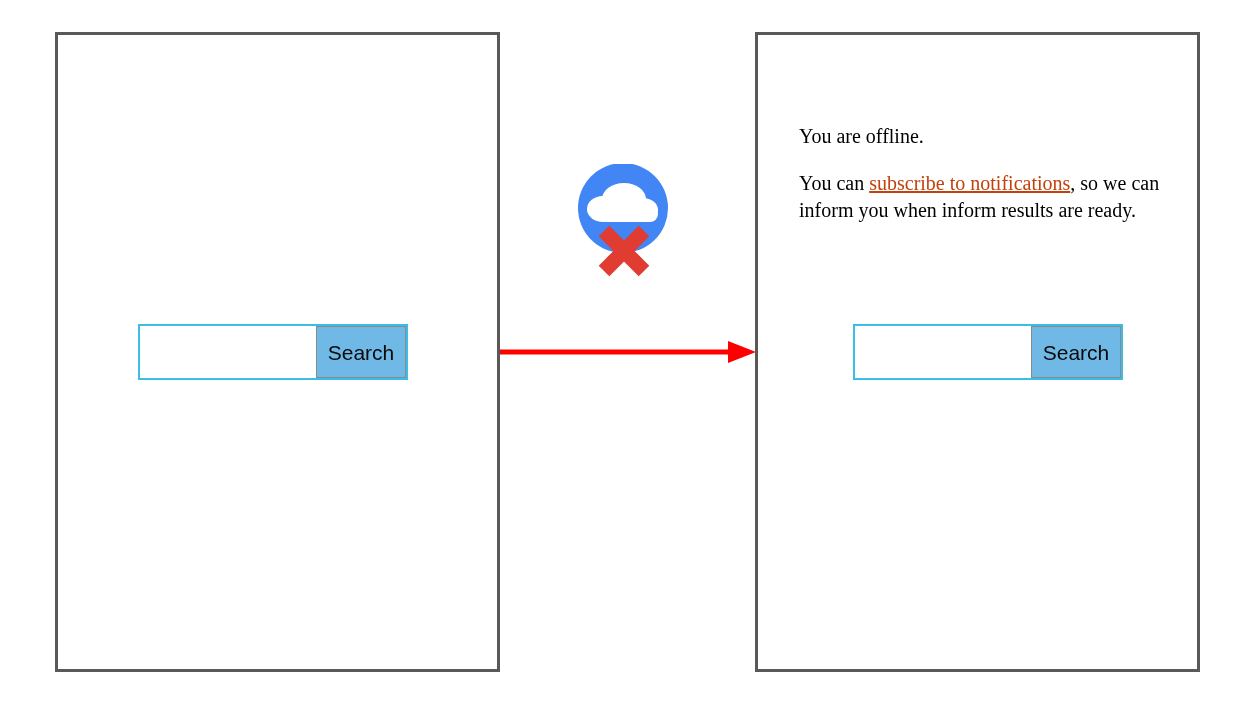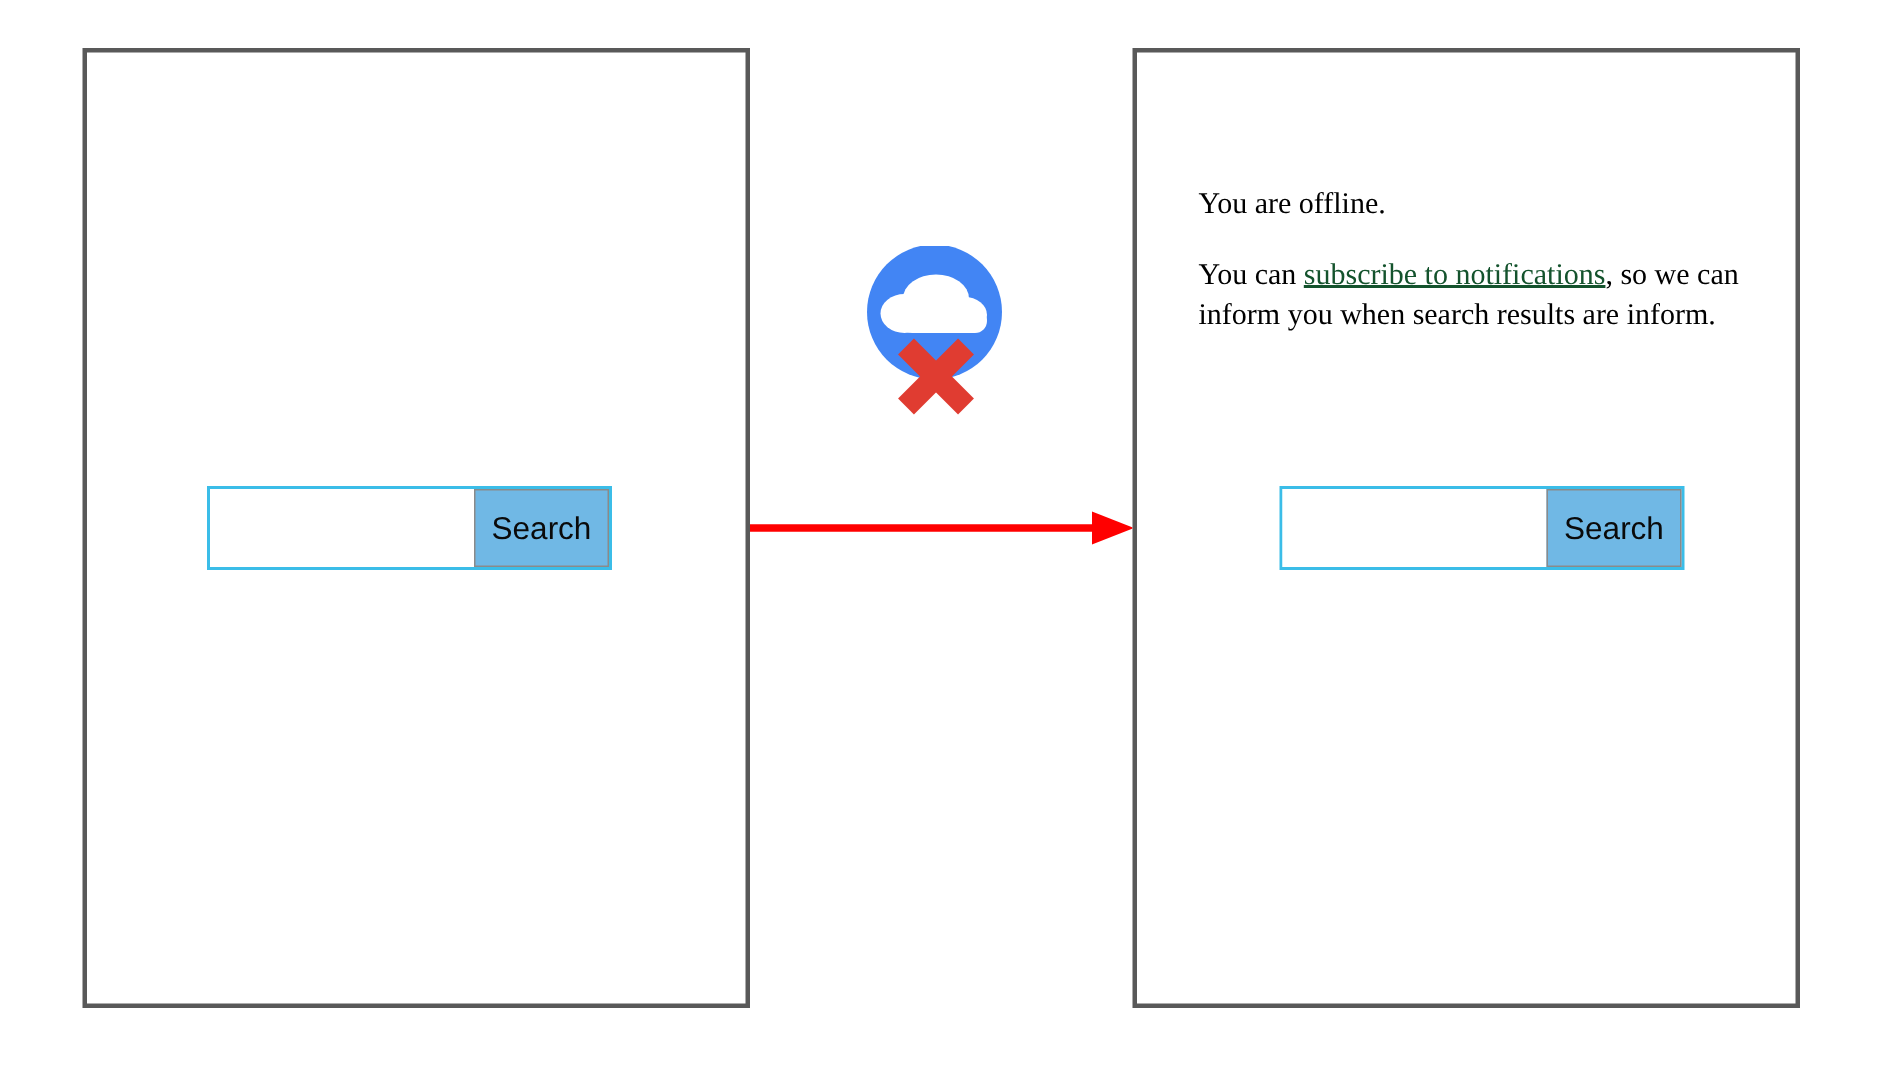--- a/index.html
+++ b/index.html
@@ -91,21 +91,21 @@
     font-size: 20px;
     line-height: 27px;
   }
   #offline-message .msg-line {
     margin: 16px;
   }
   #offline-message .msg-line + .msg-line {
     margin-top: 20px;
   }
   .offline-link {
-    color: #14532d;
+    color: #c2410c;
     text-decoration: underline;
   }
 
   
   #cloud-offline-icon {
     position: absolute;
     left: 572px;
     top: 164px;
     width: 112px;
     height: 120px;
@@ -155,21 +155,21 @@
     <svg viewBox="0 0 258 28" width="258" height="28" xmlns="http://www.w3.org/2000/svg">
       <line x1="0" y1="14" x2="232" y2="14" stroke="#ff0000" stroke-width="5"></line>
       <polygon points="228,3 256,14 228,25" fill="#ff0000"></polygon>
     </svg>
   </div>
 
   <div class="panel" id="panel-after"></div>
 
   <div id="offline-message">
     <p class="msg-line">You are offline.</p>
-    <p class="msg-line"><span>You can </span><a class="offline-link" href="#">subscribe to notifications</a><span>, so we can inform you when search results are inform.</span></p>
+    <p class="msg-line"><span>You can </span><a class="offline-link" href="#">subscribe to notifications</a><span>, so we can inform you when inform results are ready.</span></p>
   </div>
 
   <div class="search-widget" id="search-widget-after">
     <input class="search-input" type="text" value="" placeholder="" style="">
     <button class="search-button">Search</button>
   </div>
 
 </div>
 
 </body></html>

